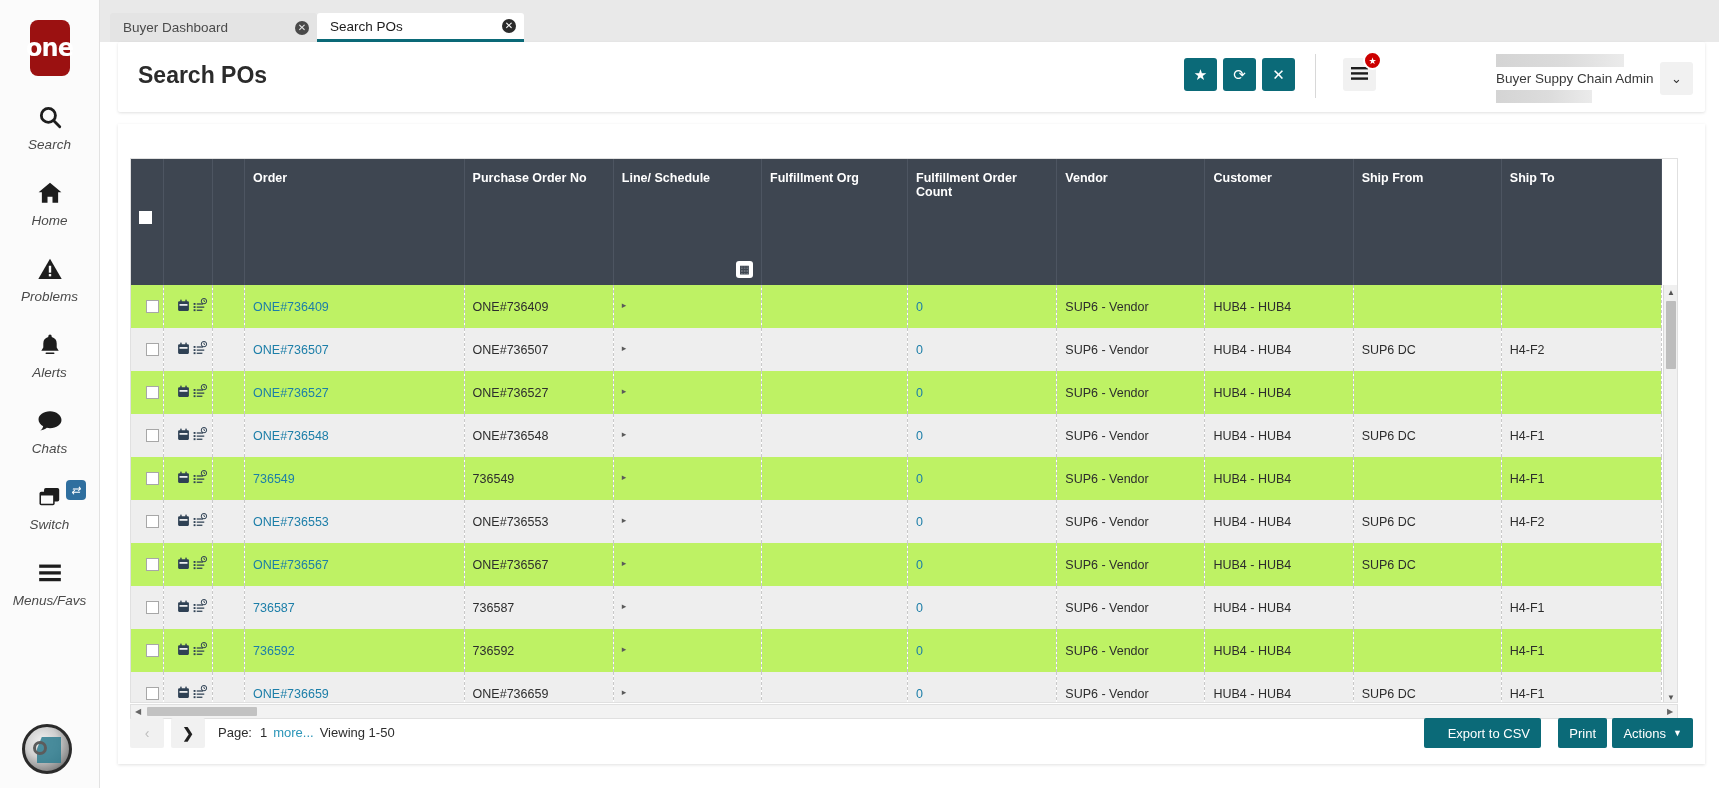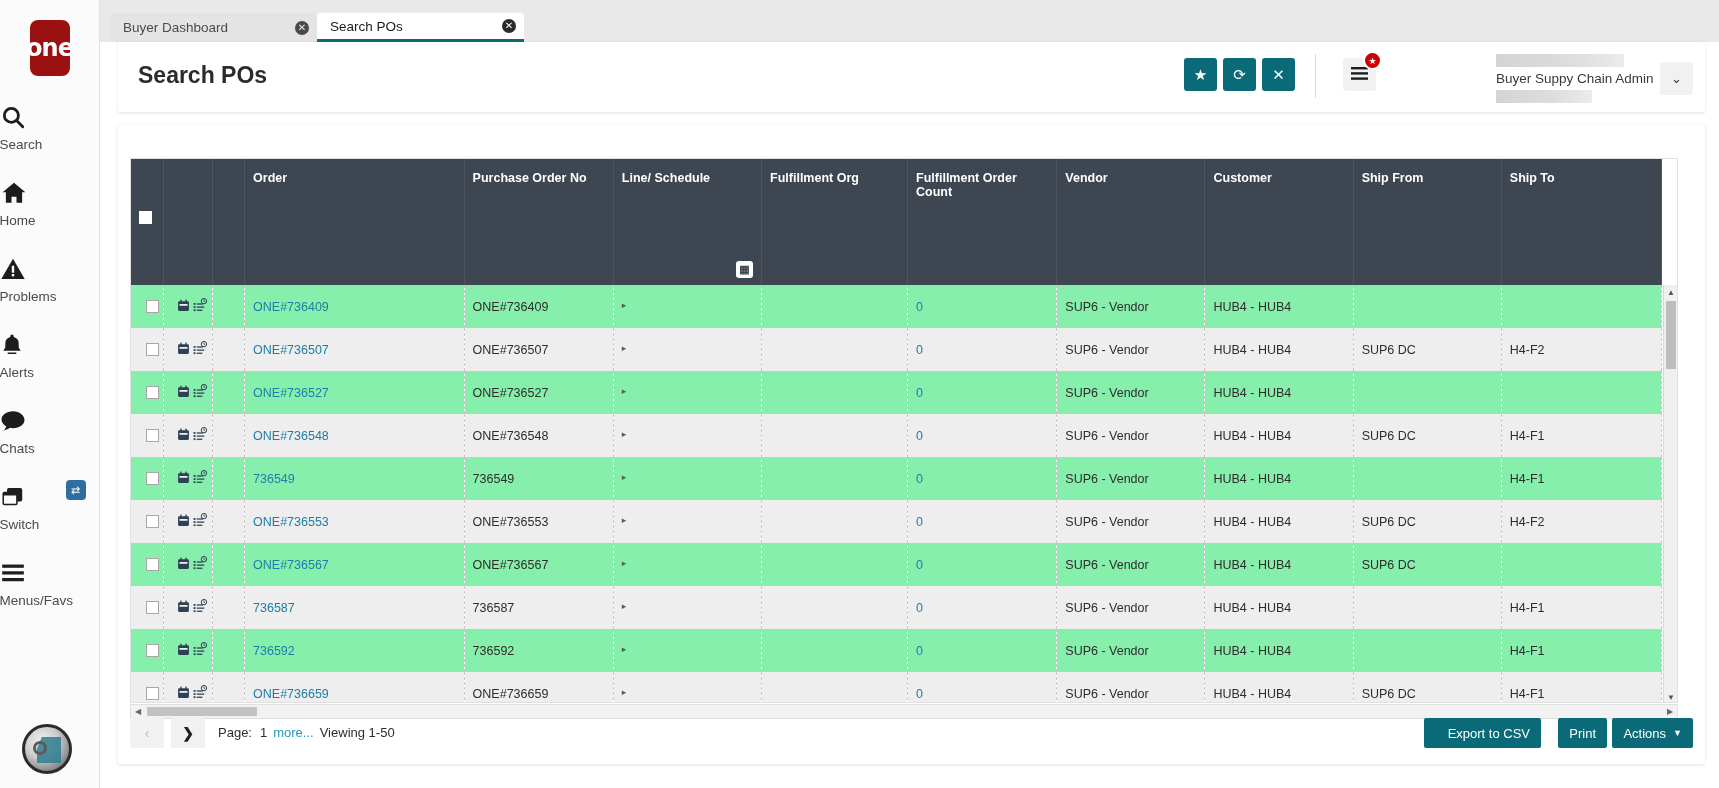--- a/index.html
+++ b/index.html
@@ -25,22 +25,22 @@
     margin-top: 20px;
     background: #9b1111;
     border-radius: 8px;
     display: flex; align-items: center; justify-content: center;
     color: #fff; font-size: 24px; font-weight: 700; letter-spacing: -1px;
     font-family: "DejaVu Sans", sans-serif;
   }
   .rail-item {
     margin-top: 26px;
     width: 100px;
-    display: flex; flex-direction: column; align-items: flex-start;
-    cursor: pointer; position: relative;
+    display: flex; flex-direction: column; align-items: center;
+    cursor: pointer; position: relative; font-style: italic;
   }
   .rail-item .rail-icon {
     height: 30px; display: flex; align-items: center; justify-content: center;
     color: #1d1d1d;
   }
   .rail-item .rail-label {
     margin-top: 5px;
     font-size: 13.5px; color: #4a4a4a;
     font-family: "Liberation Sans", sans-serif;
   }
@@ -231,21 +231,21 @@
     font-size: 11px; cursor: pointer;
   }
   #po-grid tbody td {
     border-right: 1px dashed #c9c9c9;
     border-bottom: none;
     padding: 0 8px;
     color: #2d2d2d;
     vertical-align: middle;
     overflow: hidden; white-space: nowrap; text-overflow: ellipsis;
   }
-  #po-grid tbody tr { background: #86efac; }
+  #po-grid tbody tr { background: #bef264; }
   #po-grid tbody tr.alt { background: #eeeeee; }
   td.cb-col, td.icon-col, td.tiny-col { border-right: 1px dashed #c9c9c9; }
   .row-cb {
     width: 13px; height: 13px;
     border: 1px solid #a7a7a7; background: #fff;
     margin-left: 7px; cursor: pointer;
   }
   .row-icons {
     display: flex; align-items: center; gap: 3px;
     padding-left: 5px; color: #2f4154;

